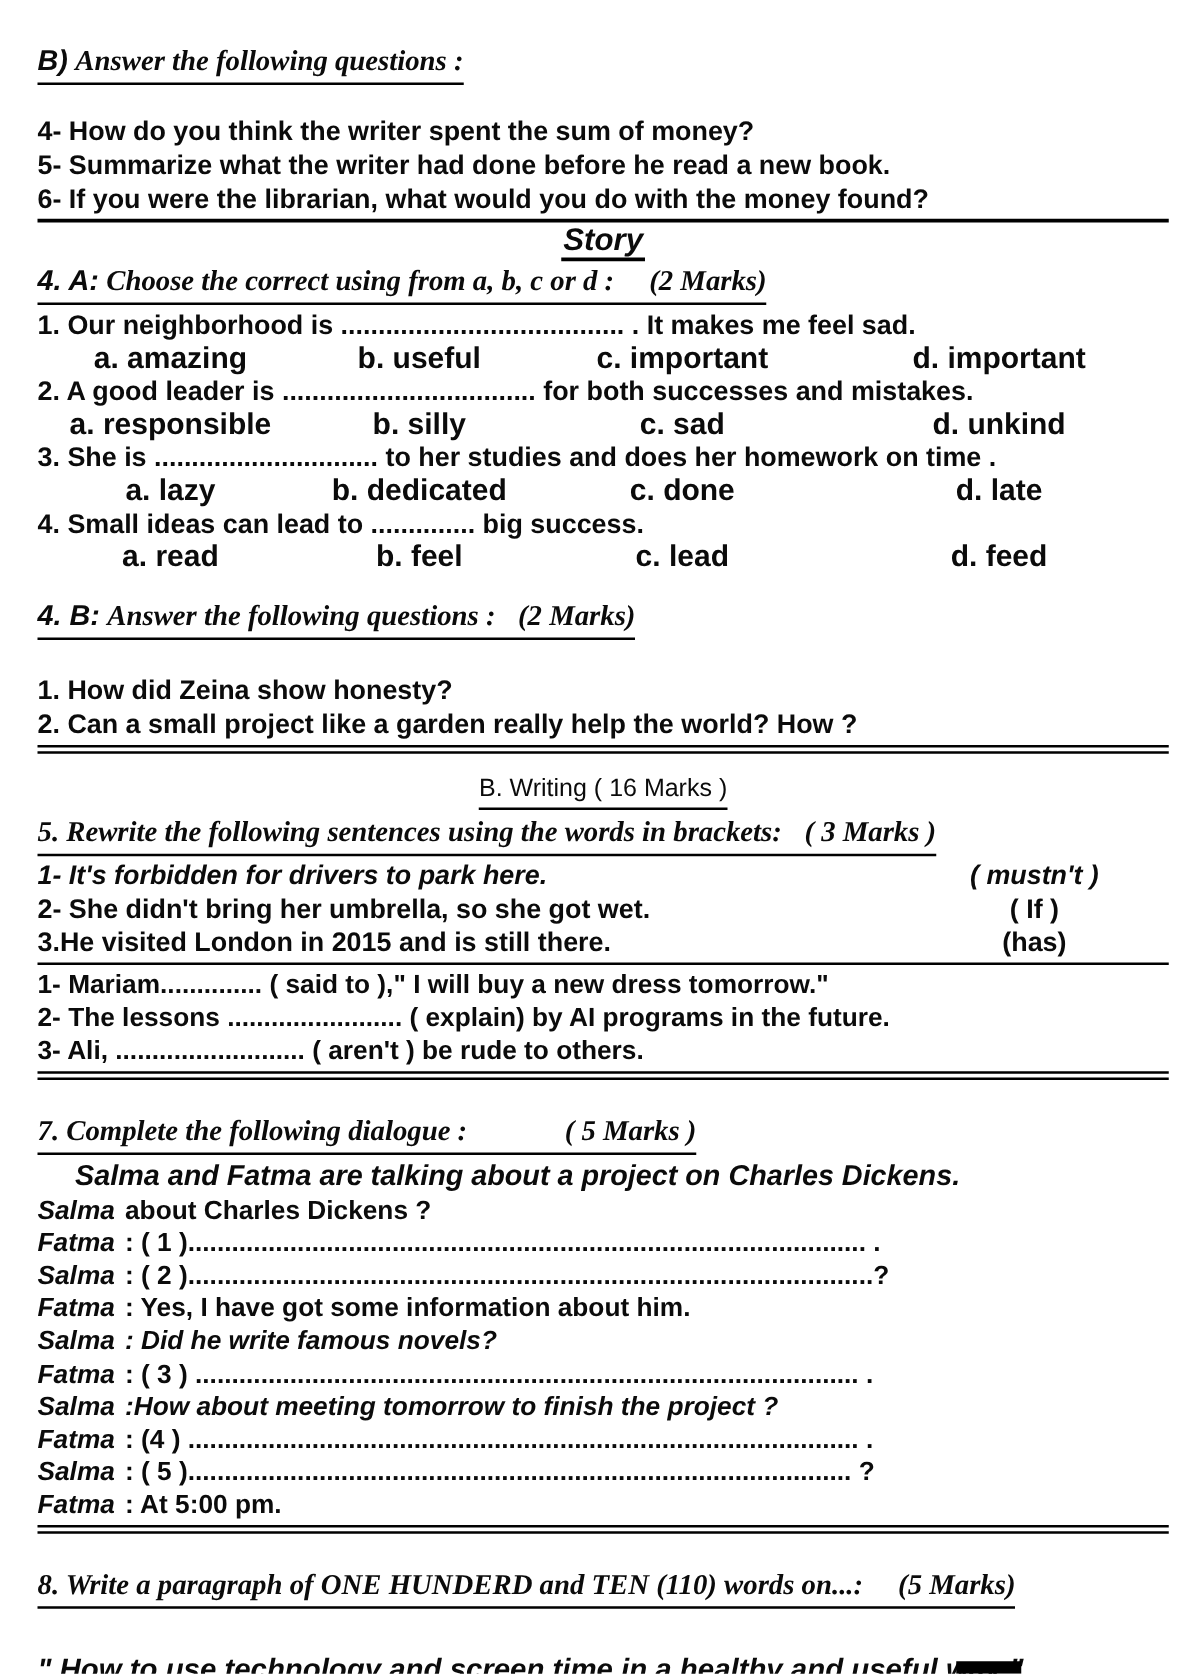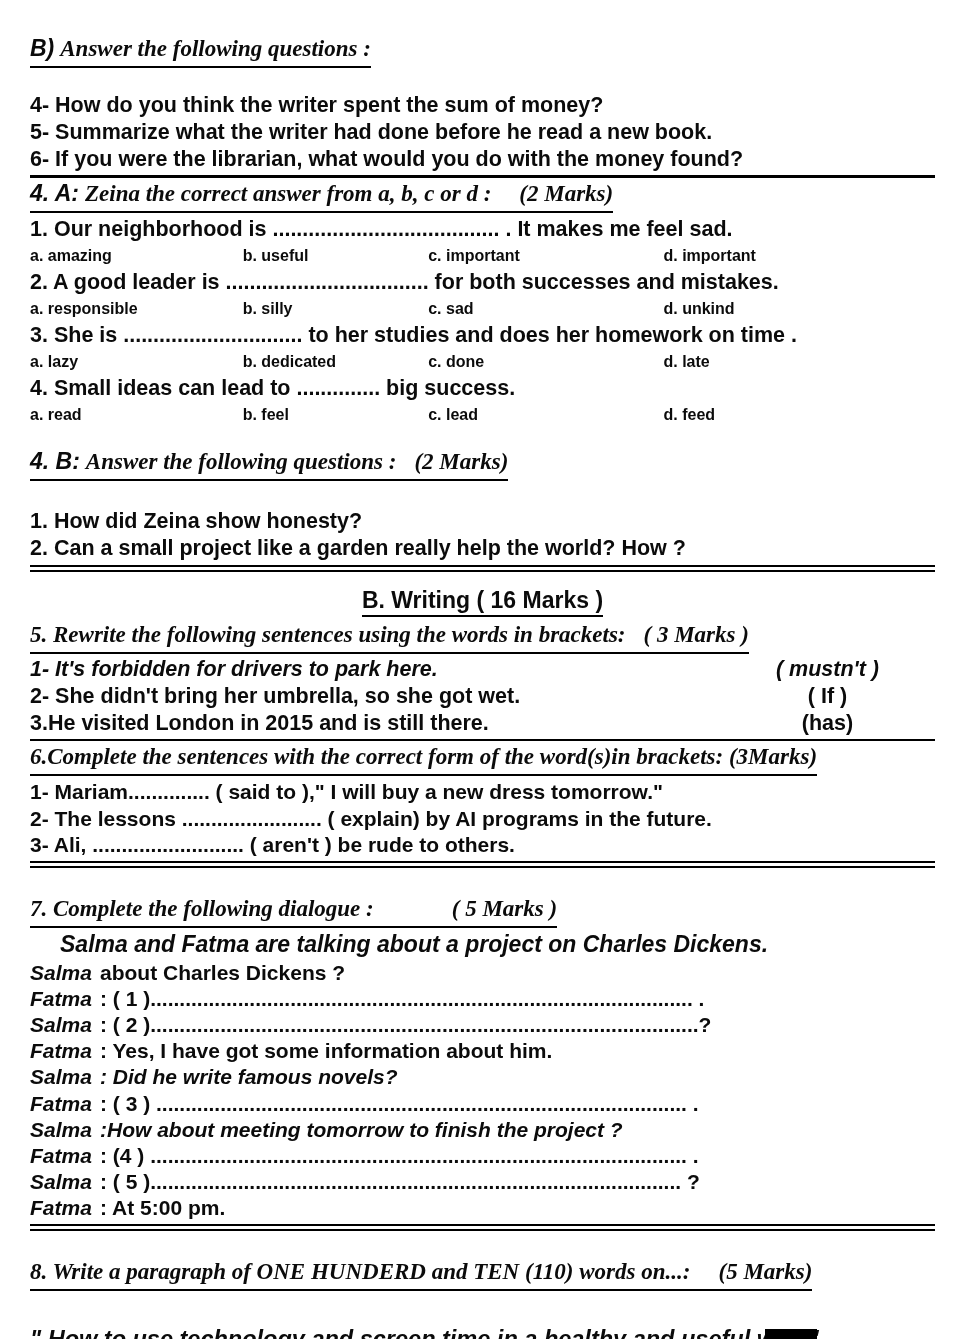--- a/index.html
+++ b/index.html
@@ -26,32 +26,32 @@
 
   
   .bline { font-weight:bold; font-size:21.5px; line-height:27px; white-space:nowrap; }
   .center { text-align:center; }
 
   .story-head {
     display:inline-block; font-weight:bold; font-style:italic; font-size:25px;
     border-bottom:3px solid #000; line-height:27px; padding:0 2px 0 2px;
   }
   .writing-head {
-    display:inline-block; font-weight:bold; font-size:23px;
+    display:inline-block; font-weight:normal; font-size:20px;
     border-bottom:2.5px solid #000; line-height:28px; padding-bottom:1px;
   }
 
   
   .rule { border:0; border-top:3px solid #000; height:0; }
   .rule-thin { border:0; border-top:2.5px solid #000; height:0; }
   .rule-dbl { height:7px; border-top:2px solid #000; border-bottom:2.5px solid #000; }
 
   
   .mcq-stem { font-weight:bold; font-size:21.5px; line-height:26.5px; white-space:nowrap; }
-  .opt-row { display:grid; grid-template-columns:23.5% 20.5% 26% auto; font-weight:bold; font-size:16px; line-height:26.5px; }
+  .opt-row { display:grid; grid-template-columns:23.5% 20.5% 26% auto; font-weight:bold; font-size:24px; line-height:26.5px;text-align:center; }
 
   
   .rw-row { display:flex; font-weight:bold; font-size:21.5px; line-height:27px; }
   .rw-sent { flex:1; white-space:nowrap; }
   .rw-brk  { width:215px; text-align:center; white-space:nowrap; }
   .it { font-style:italic; }
 
   
   .fill-row { font-weight:bold; font-size:21px; line-height:26.5px; white-space:nowrap; overflow:hidden; }
 
@@ -76,23 +76,26 @@
 
   <div>
     <span class="ser-head"><span class="sans-lbl">B)</span><span style="margin-left:6px;">Answer the following questions :</span></span>
   </div>
   <div style="height:24px;"></div>
   <div class="bline">4- How do you think the writer spent the sum of money?</div>
   <div class="bline">5- Summarize what the writer had done before he read a new book.</div>
   <div class="bline">6- If you were the librarian, what would you do with the money found?</div>
   <div class="rule mt2"></div>
 
+  <div class="center" style="margin-top:1px;">
+    <span class="story-head">Story</span>
+  </div>
 
   <div style="margin-top:1px;">
-    <span class="ser-head"><span class="sans-lbl">4. A:</span><span style="margin-left:6px;">Zeina the correct answer from a, b, c or d :</span><span class="marks-gap-md">(2 Marks)</span></span>
+    <span class="ser-head"><span class="sans-lbl">4. A:</span><span style="margin-left:6px;">Choose the correct using from a, b, c or d :</span><span class="marks-gap-md">(2 Marks)</span></span>
   </div>
 
   <div style="margin-top:3px;">
     <div class="mcq-stem">1. Our neighborhood is ...................................... . It makes me feel sad.</div>
     <div class="opt-row">
       <span>a. amazing</span>
       <span>b. useful</span>
       <span>c. important</span>
       <span>d. important</span>
     </div>
@@ -141,23 +144,20 @@
   <div class="rw-row">
     <span class="rw-sent">2- She didn't bring her umbrella, so she got wet.</span>
     <span class="rw-brk">( If )</span>
   </div>
   <div class="rw-row">
     <span class="rw-sent">3.He visited London in 2015 and is still there.</span>
     <span class="rw-brk">(has)</span>
   </div>
   <div class="rule-thin mt2"></div>
 
-  <div style="margin-top:1px;">
-    <span class="ser-head">6.Complete the sentences with the correct form of the word(s)in brackets: (3Marks)</span>
-  </div>
   <div style="margin-top:3px;">
     <div class="fill-row">1- Mariam.............. ( said to )," I will buy a new dress tomorrow."</div>
     <div class="fill-row">2- The lessons ........................ ( explain) by AI programs in the future.</div>
     <div class="fill-row">3- Ali, .......................... ( aren't ) be rude to others.</div>
   </div>
   <div class="rule-dbl mt2"></div>
 
   <div style="margin-top:26px;">
     <span class="ser-head"><span>7. Complete the following dialogue :</span><span class="marks-gap-lg">( 5 Marks )</span></span>
   </div>

